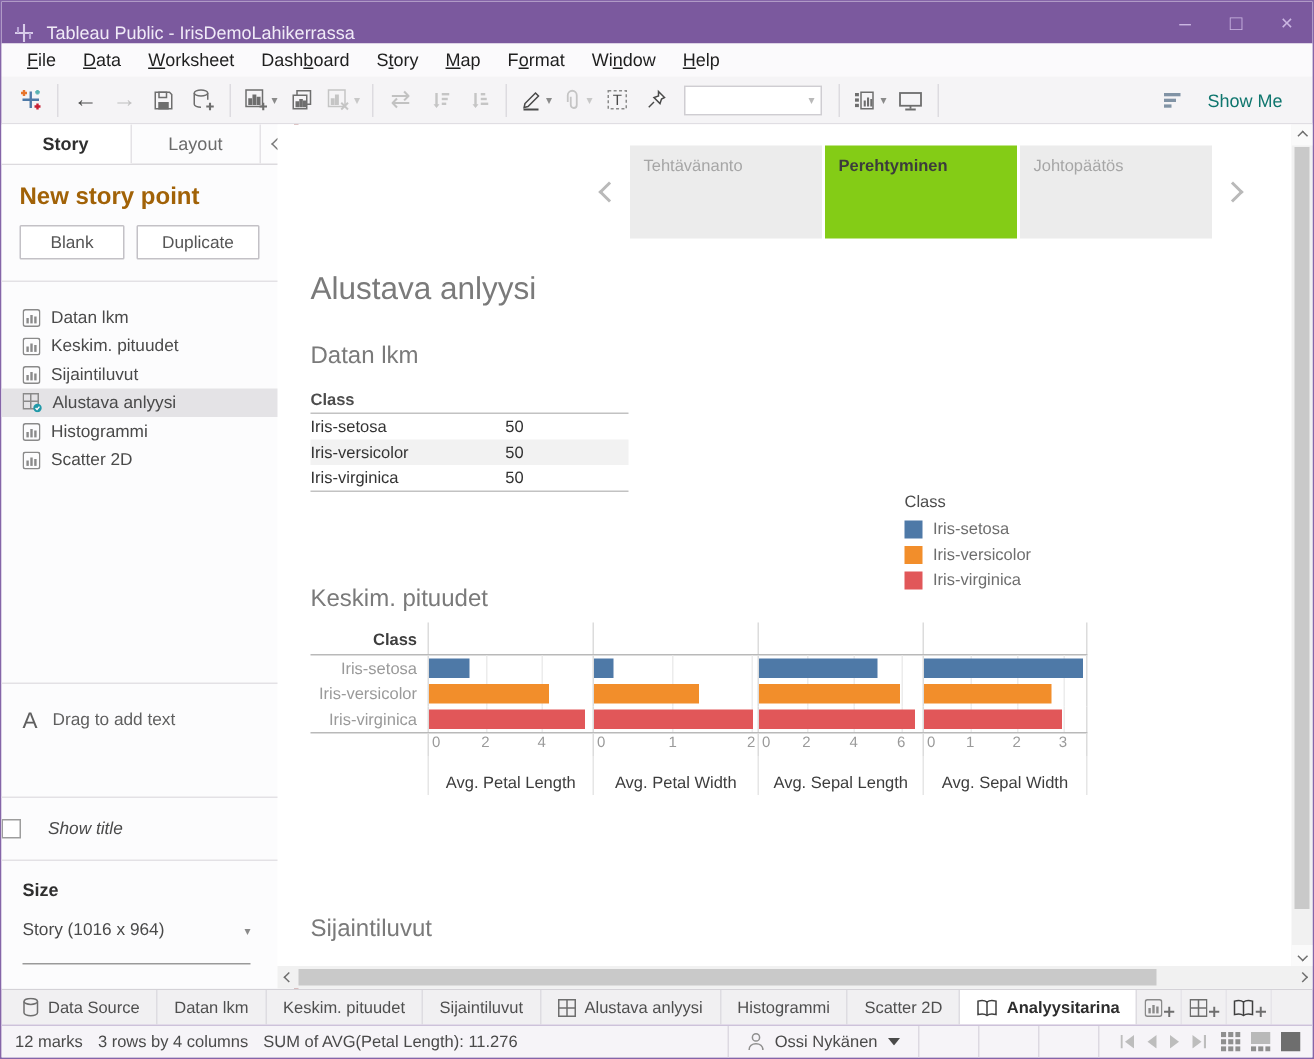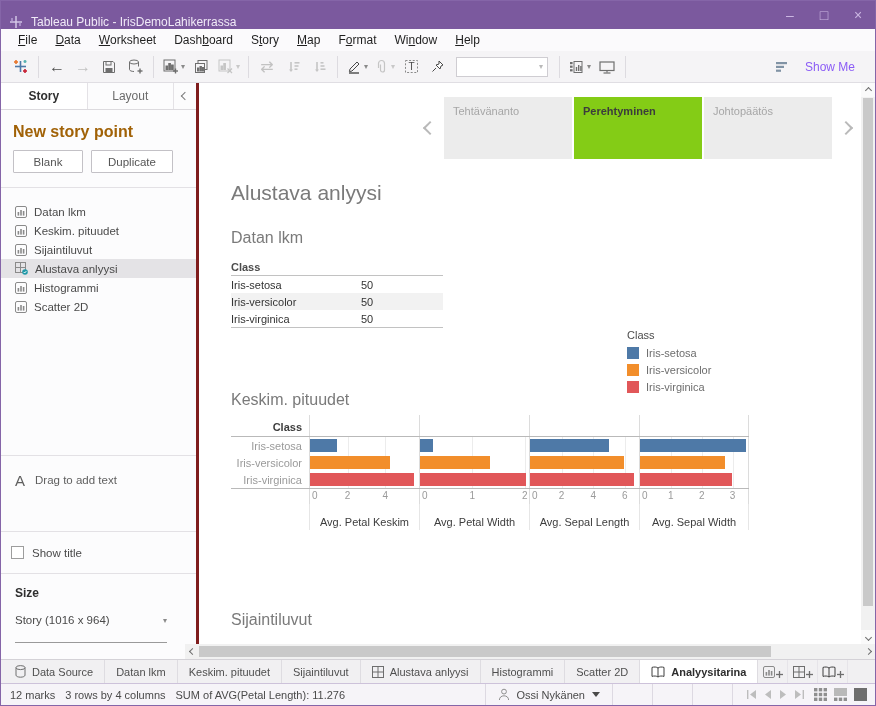--- a/index.html
+++ b/index.html
@@ -23,21 +23,21 @@
   .tbtn{height:26px;min-width:26px;display:flex;align-items:center;justify-content:center;padding:0 3px;}
   .tsep{width:1px;height:22px;background:#dddbe0;margin:0 5px;}
   .g{font-size:16px;color:#4f4f4f;line-height:1;}
   .g.dis{color:#c2c2c2;}
   .caret{font-size:8px;color:#8a8a8a;margin-left:2px;}
   .caret.dis{color:#c8c8c8;}
   .combo{width:92px;height:20px;border:1px solid #cfcdd2;background:#fff;display:flex;align-items:center;
     justify-content:flex-end;padding:0 4px;margin:0 6px;}
   .combo .caret{color:#b9b9b9;}
   .tspacer{flex:1;}
-  .showme{display:flex;align-items:center;gap:16px;font-size:12px;color:#8b5cf6;padding:0 14px;}
+  .showme{display:flex;align-items:center;gap:16px;font-size:12px;color:#0f766e;padding:0 14px;}
   
   .main{flex:1;position:relative;background:#fff;}
   .sidebar{position:absolute;left:0;top:0;bottom:0;width:198px;border-right:3px solid #7f1d1d;
     background:#fcfcfd;display:flex;flex-direction:column;}
   .sb-tabs{height:27px;display:flex;align-items:stretch;border-bottom:1px solid #dcdade;flex:none;}
   .sb-tab{flex:1;display:flex;align-items:center;justify-content:center;font-size:12px;color:#6b6b6b;
     border-right:1px solid #e4e2e6;}
   .sb-tab.active{color:#2f2f2f;font-weight:bold;background:#fff;}
   .sb-collapse{width:22px;display:flex;align-items:center;justify-content:center;}
   .chev{display:inline-block;width:6px;height:6px;border-left:1.5px solid #7a7a7a;border-bottom:1.5px solid #7a7a7a;}
@@ -49,29 +49,29 @@
     display:flex;align-items:center;justify-content:center;border-radius:1px;}
   .sb-btn.b1{width:70px;} .sb-btn.b2{width:82px;}
   .sheet-list{padding:14px 0 6px 0;}
   .sheet-item{height:19px;display:flex;align-items:center;gap:7px;padding:0 0 0 14px;font-size:11.5px;color:#4a4a4a;}
   .sheet-item.selected{background:#e4e3e6;}
   .sb-flex{flex:1;}
   .sb-drag{border-top:1px solid #e3e1e5;height:76px;display:flex;align-items:flex-start;gap:10px;
     padding:16px 12px 0 14px;}
   .sb-drag .aglyph{font-size:15px;color:#5f5f5f;}
   .sb-drag .dtext{font-size:11.5px;color:#5f5f5f;padding-top:2px;}
-  .sb-showtitle{border-top:1px solid #e3e1e5;height:42px;display:flex;align-items:center;gap:8px;padding:0 10px;}
+  .sb-showtitle{border-top:1px solid #e3e1e5;height:42px;display:flex;align-items:center;gap:18px;padding:0 0;font-style:italic;}
   .cbox{width:13px;height:13px;border:1px solid #9d9d9d;background:#fff;flex:none;}
   .sb-showtitle span{font-size:11.5px;color:#4a4a4a;}
   .sb-size{border-top:1px solid #e3e1e5;padding:12px 14px 0 14px;flex:none;height:86px;}
   .sb-size .szlabel{font-size:12px;font-weight:bold;color:#2f2f2f;margin-bottom:14px;}
   .sb-dd{display:flex;align-items:center;border-bottom:1px solid #9a9a9a;padding-bottom:16px;width:152px;}
   .sb-dd span.v{font-size:11.5px;color:#4a4a4a;flex:1;}
   
-  .canvas{position:absolute;left:184px;top:0;right:14px;bottom:15px;background:#fff;overflow:hidden;margin-left:24px;}
+  .canvas{position:absolute;left:184px;top:0;right:14px;bottom:15px;background:#fff;overflow:hidden;}
   .snav{position:absolute;left:208px;top:14px;display:flex;align-items:stretch;height:62px;}
   .snav-arrow{width:26px;display:flex;align-items:center;justify-content:center;}
   .snav-arrow .chev{width:10px;height:10px;border-width:2px;border-color:#b9b9b9;}
   .story-point{width:128px;margin:0 1px;background:#ececec;font-size:11px;color:#a6a6a6;padding:8px 9px;}
   .story-point.active{background:#84cc16;color:#3c3c3c;font-weight:bold;}
   .cv-title{position:absolute;left:22px;top:98px;font-size:21px;color:#7a7a7a;}
   .cv-h2{position:absolute;font-size:16px;color:#7a7a7a;}
   .tbl{position:absolute;left:22px;top:176px;width:212px;font-size:11px;}
   .tbl-head{height:17px;display:flex;align-items:center;color:#4c4c4c;font-weight:bold;border-bottom:1px solid #c2c2c2;}
   .tbl-row{height:17px;display:flex;align-items:center;}
@@ -641,21 +641,21 @@
             </div>
             <div class="ch-cell last">
               <span class="tick" style="left: 2px;">0</span>
               <span class="tick" style="left: 28.5714%; transform: translateX(-50%);">1</span>
               <span class="tick" style="left: 57.1429%; transform: translateX(-50%);">2</span>
               <span class="tick" style="left: 85.7143%; transform: translateX(-50%);">3</span>
             </div>
           </div>
           <div class="ch-row ch-title-row">
             <div class="ch-label"></div>
-            <div class="ch-cell">Avg. Petal Keskim</div>
+            <div class="ch-cell">Avg. Petal Length</div>
             <div class="ch-cell">Avg. Petal Width</div>
             <div class="ch-cell">Avg. Sepal Length</div>
             <div class="ch-cell last">Avg. Sepal Width</div>
           </div>
         </div>
 
       <div class="cv-h2" style="left:22px;top:528px;">Sijaintiluvut</div>
     </div>
 
     <div class="hscroll">

